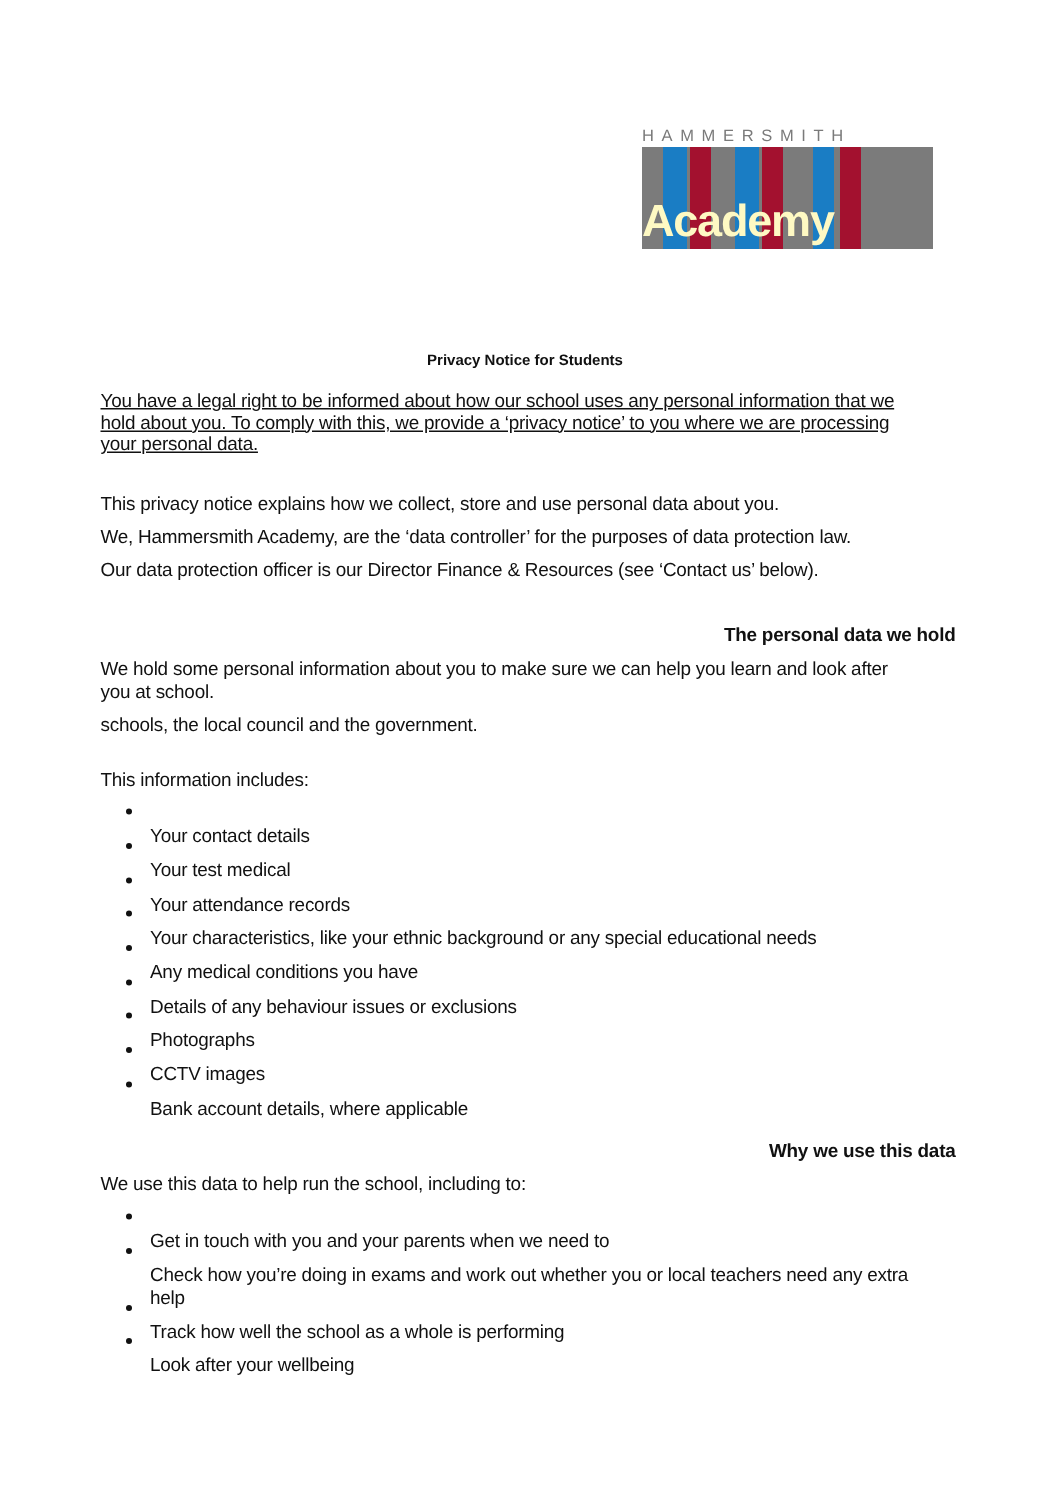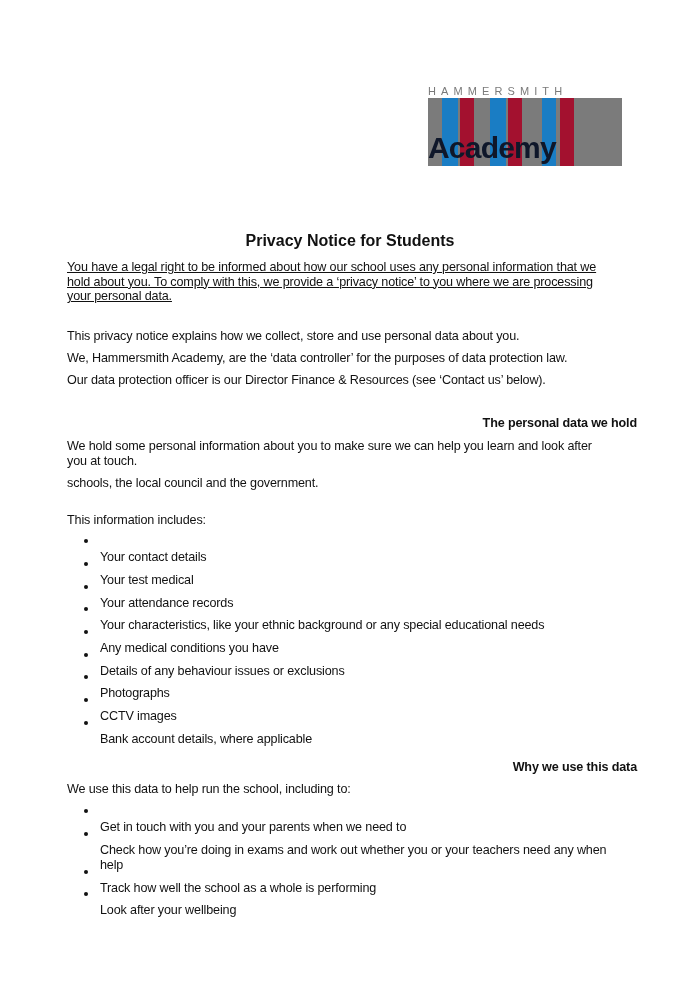--- a/index.html
+++ b/index.html
@@ -13,28 +13,28 @@
   .logo { position: absolute; left: 428px; top: 85px; width: 194px; height: 82px; }
   .logo-top {
     position: absolute; left: 0; top: 0; height: 12px; width: 145px;
     font-size: 11px; letter-spacing: 5.1px; color: #7a7a7a; line-height: 12px; white-space: nowrap;
   }
   .logo-box { position: absolute; left: 0; top: 13px; width: 194px; height: 68px; background: #7b7b7b; overflow: hidden; }
   .stripe { position: absolute; top: 0; height: 68px; }
   .stripe.blue { background: #1a7dc4; }
   .stripe.red { background: #a3112f; }
   .logo-word {
-    position: absolute; left: 0; bottom: 3px; font-size: 30px; font-weight: bold; color: #0f172a;
+    position: absolute; left: 0; bottom: 3px; font-size: 30px; font-weight: bold; color: #fef9c3;
     letter-spacing: -0.8px; line-height: 30px; white-space: nowrap;
   }
 
   
   .title {
     position: absolute; left: 0; width: 700px; top: 233px; text-align: center;
-    font-size: 16px; font-weight: bold; line-height: 16px;
+    font-size: 10px; font-weight: bold; line-height: 16px;
   }
   .block { position: absolute; left: 67px; width: 570px; font-size: 12.6px; line-height: 14.6px; letter-spacing: -0.15px; }
   .h { font-weight: bold; text-align: right; }
   .bl { position: absolute; left: 84px; width: 553px; font-size: 12.6px; line-height: 14.6px; letter-spacing: -0.15px; }
   .bl .dot { position: absolute; left: 0; top: 5px; width: 4px; height: 4px; border-radius: 50%; background: #111; }
   .bl .txt { position: absolute; left: 16px; width: 537px; top: 16px; }
 </style>
 </head>
 <body>
 
@@ -60,21 +60,21 @@
     <div>hold about you. To comply with this, we provide a ‘privacy notice’ to you where we are processing</div>
     <div>your personal data.</div>
   </div>
   <div class="block" style="top:329px;">This privacy notice explains how we collect, store and use personal data about you.</div>
   <div class="block" style="top:351px;">We, Hammersmith Academy, are the ‘data controller’ for the purposes of data protection law.</div>
   <div class="block" style="top:373px;">Our data protection officer is our Director Finance &amp; Resources (see ‘Contact us’ below).</div>
 
   <div class="block h" style="top:416px;">The personal data we hold</div>
   <div class="block" style="top:439px;">
     <div>We hold some personal information about you to make sure we can help you learn and look after</div>
-    <div>you at touch.</div>
+    <div>you at school.</div>
   </div>
   <div class="block" style="top:476px;">
     <div>schools, the local council and the government.</div>
   </div>
   <div class="block" style="top:513px;">This information includes:</div>
 
   <div>
     <div class="bl" style="top:534px;">
         <span class="dot"></span>
         <span class="txt">Your contact details</span>
@@ -117,21 +117,21 @@
   <div class="block" style="top:782px;">We use this data to help run the school, including to:</div>
 
   <div>
     <div class="bl" style="top:804px;">
         <span class="dot"></span>
         <span class="txt">Get in touch with you and your parents when we need to</span>
       </div>
     <div class="bl" style="top:827px;">
         <span class="dot"></span>
         <span class="txt">
-          <span style="display:block">Check how you’re doing in exams and work out whether you or your teachers need any when</span>
+          <span style="display:block">Check how you’re doing in exams and work out whether you or local teachers need any extra</span>
           <span style="display:block">help</span>
         </span>
       </div>
     <div class="bl" style="top:865px;">
         <span class="dot"></span>
         <span class="txt">Track how well the school as a whole is performing</span>
       </div>
     <div class="bl" style="top:887px;">
         <span class="dot"></span>
         <span class="txt">Look after your wellbeing</span>

